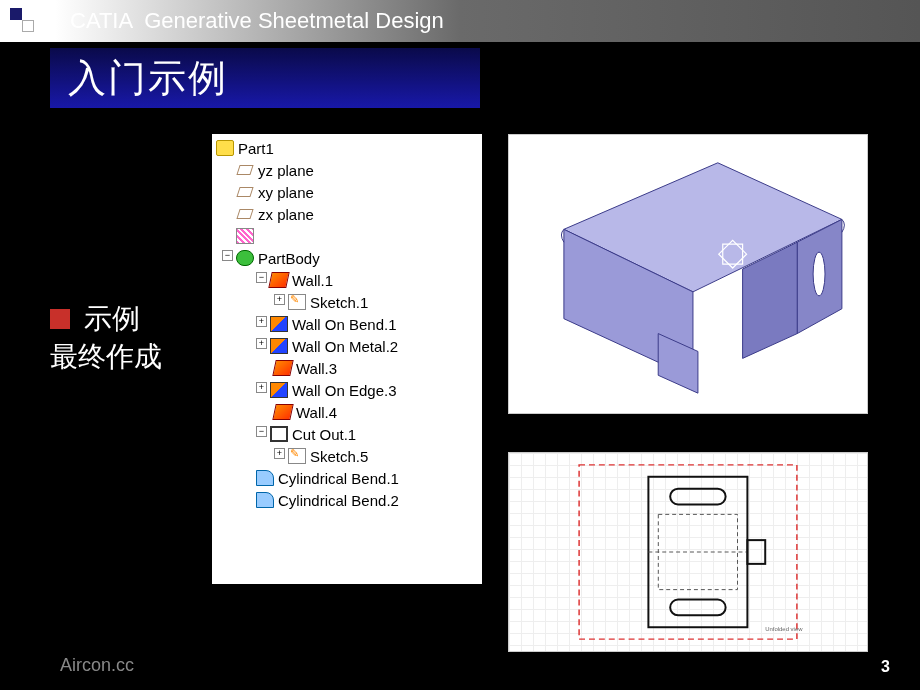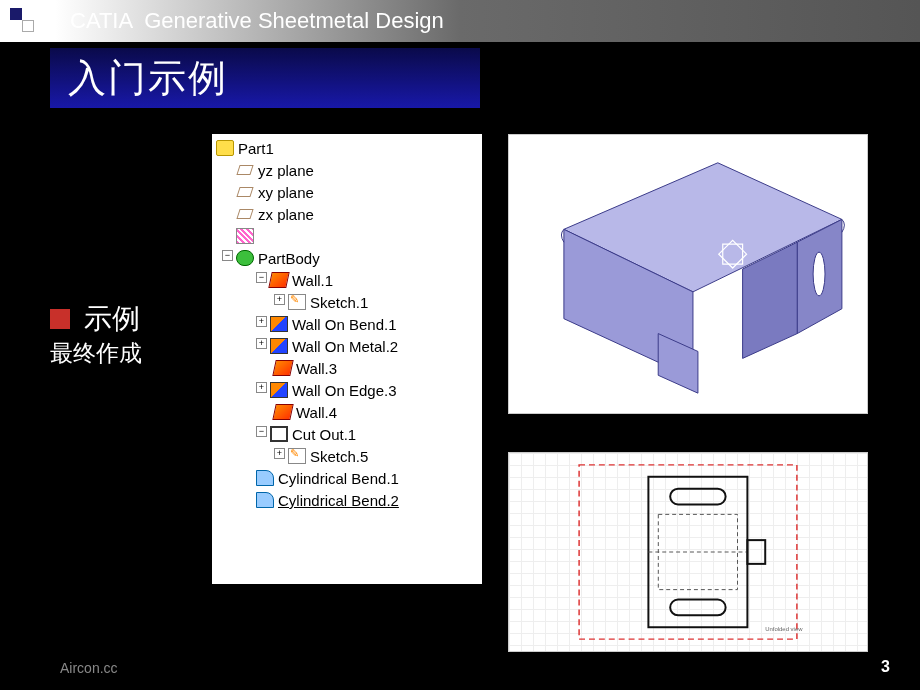--- a/index.html
+++ b/index.html
@@ -32,21 +32,21 @@
     background: linear-gradient(to bottom, #0a0a4a, #1818a8);
     display: flex; align-items: center; padding-left: 18px;
   }
   .title-text { color: #fff; font-size: 38px; letter-spacing: 2px; }
   .content {
     position: absolute; left: 50px; top: 300px;
     color: #fff; font-size: 28px;
   }
   .bullet-row { display: flex; align-items: center; margin-bottom: 0; }
   .bullet-sq { width: 20px; height: 20px; background: #c8302a; margin-right: 14px; }
-  .subtext { color: #fff; font-size: 23px; margin-left: 0; }
+  .subtext { color: #fff; font-size: 28px; margin-left: 0; }
   .tree-panel {
     position: absolute; left: 212px; top: 134px;
     width: 270px; height: 450px; background: #fff;
     font-family: Tahoma, Arial, sans-serif; font-size: 15px;
     color: #000; padding: 6px 4px;
   }
   .tree-item { display: flex; align-items: flex-start; height: 22px; position: relative; white-space: nowrap; }
   .tree-item .icon { width: 18px; height: 16px; margin-right: 4px; display: inline-flex; align-items:center; justify-content:center; }
   .ind1 { padding-left: 20px; }
   .ind2 { padding-left: 40px; }
@@ -76,21 +76,21 @@
     width: 360px; height: 200px; background: #fff;
     border:1px solid #ccc;
     background-image:
       linear-gradient(#eee 1px, transparent 1px),
       linear-gradient(90deg, #eee 1px, transparent 1px);
     background-size: 12px 12px;
   }
   .sketch-panel svg { width:100%; height:100%; }
 
   .footer-left {
-    position:absolute; left:60px; bottom:14px; color:#888; font-size:14px;
+    position:absolute; left:60px; bottom:14px; color:#888; font-size:18px;
   }
   .footer-right {
     position:absolute; right:30px; bottom:14px; color:#fff; font-size:16px; font-weight:bold;
   }
 </style>
 </head>
 <body>
 
 <div class="header">
   <div class="header-deco"></div>
@@ -186,21 +186,21 @@
     <span class="exp">+</span>
     <span class="icon ic-sketch"></span>
     <span>Sketch.5</span>
   </div>
   <div class="tree-item ind2">
     <span class="icon ic-bend"></span>
     <span>Cylindrical Bend.1</span>
   </div>
   <div class="tree-item ind2">
     <span class="icon ic-bend"></span>
-    <span style="text-decoration:underline">Cylindrical Bend.2</span>
+    <span style="">Cylindrical Bend.2</span>
   </div>
 </div>
 
 <div class="model-panel">
   <svg viewBox="0 0 360 280">
 
     <polygon points="55,95 210,28 335,85 185,158" fill="#b8b8e8" stroke="#3a3a88" stroke-width="1"></polygon>
 
     <polygon points="55,95 185,158 185,245 55,185" fill="#9a9ad8" stroke="#3a3a88"></polygon>
 

